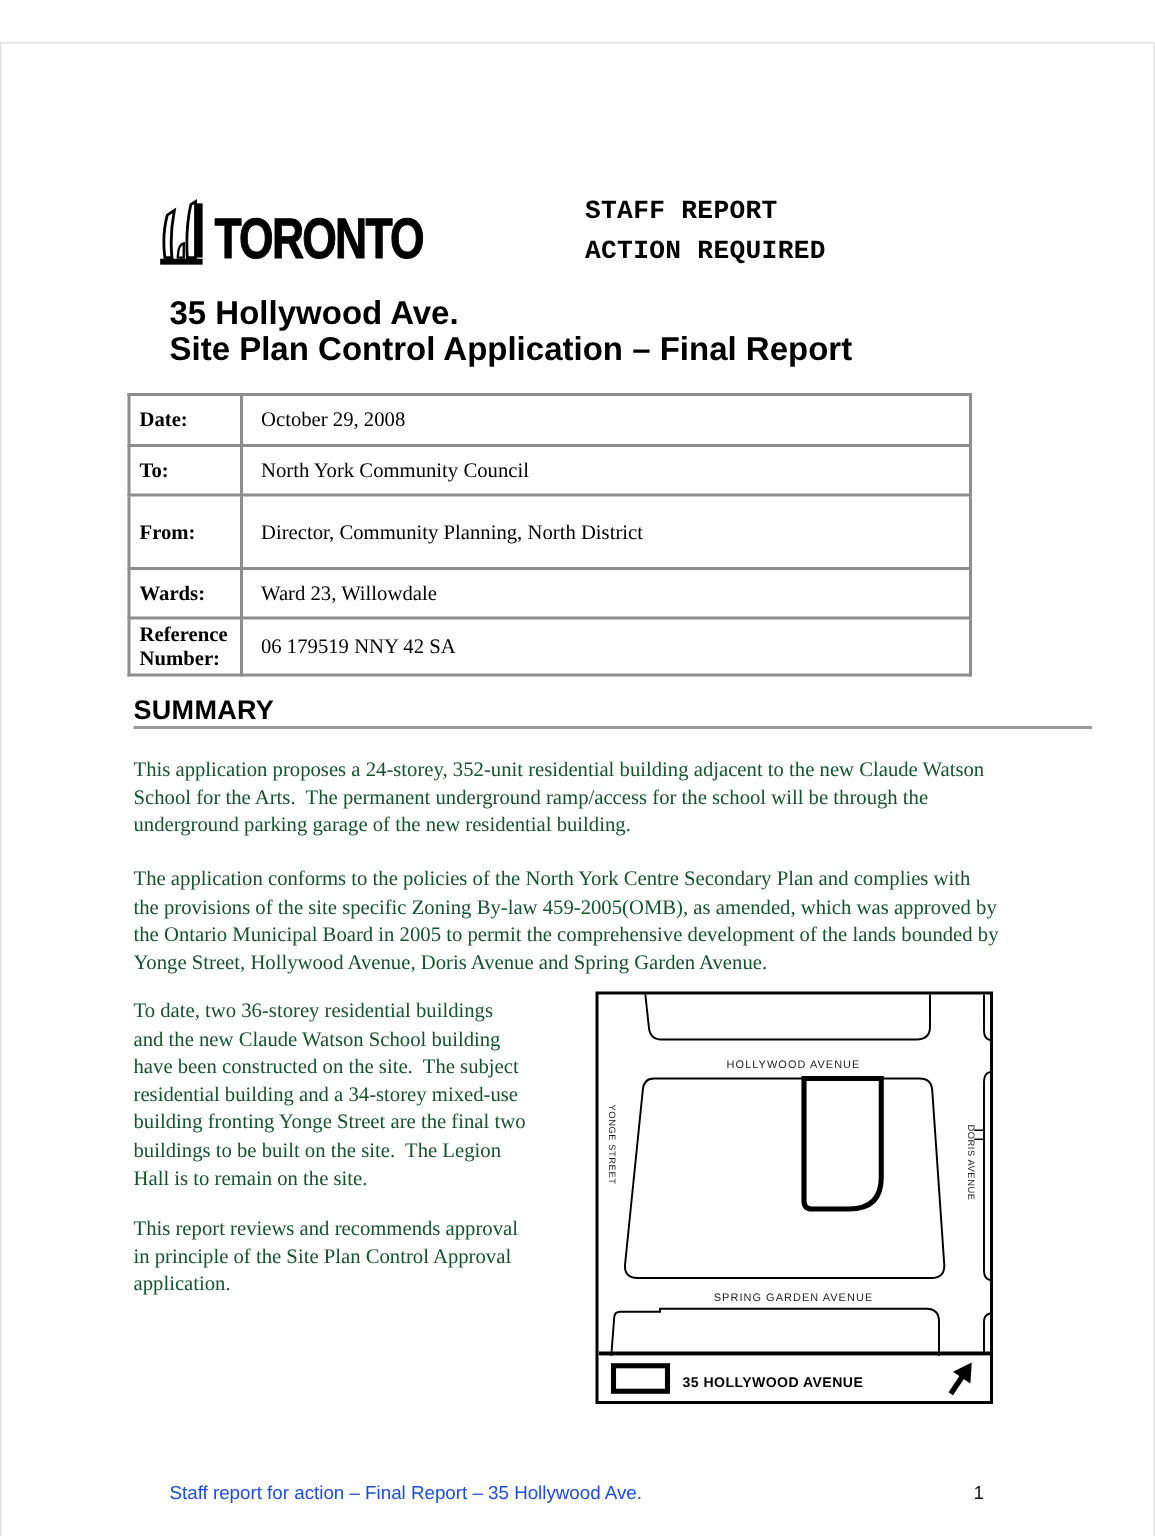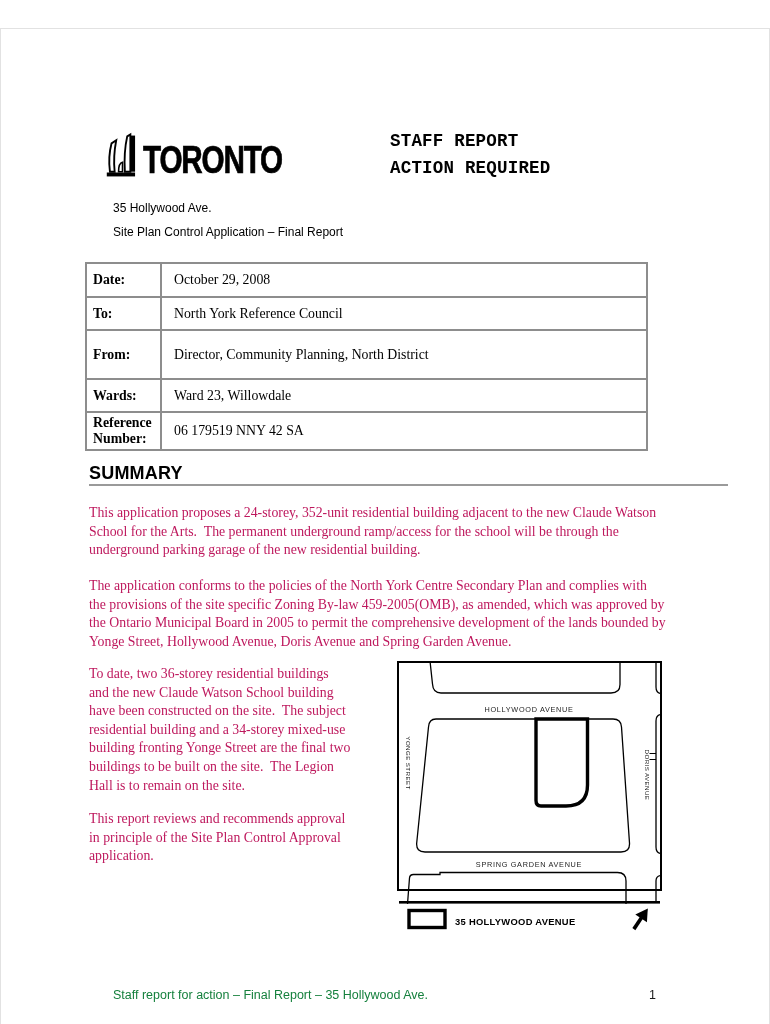--- a/index.html
+++ b/index.html
@@ -23,22 +23,22 @@
     -webkit-text-stroke:0.7px #000;
     white-space:nowrap;
   }
   .report-type {
     left:390px; top:100px;
     font-family:Liberation Mono, monospace; font-weight:bold;
     font-size:17.5px; line-height:27px; letter-spacing:0.2px;
   }
   .page-title {
     left:113px; top:169px;
-    font-family:"Liberation Sans", sans-serif; font-weight:normal;
-    font-size:12px; line-height:23.5px;
+    font-family:"Liberation Sans", sans-serif; font-weight:bold;
+    font-size:22px; line-height:23.5px;
   }
 
   
   .info-table {
     left:85px; top:234px; width:563px;
     border-collapse:collapse;
     font-size:13.8px;
   }
   .info-table td {
     border:2px solid #8d8d8d; vertical-align:middle;
@@ -51,49 +51,49 @@
 
   
   .summary-heading {
     left:89px; top:435px;
     font-family:"Liberation Sans", sans-serif; font-weight:bold;
     font-size:18px; letter-spacing:0.2px;
   }
   .summary-rule { left:89px; top:456px; width:639px; height:2px; background:#9a9a9a; }
 
   .body-par {
-    font-size:13.8px; line-height:18.6px; white-space:pre-wrap; color:#be185d;
+    font-size:13.8px; line-height:18.6px; white-space:pre-wrap; color:#14532d;
   }
   .p1 { left:89px; top:476px; width:660px; }
   .p2 { left:89px; top:549px; width:660px; }
   .left-col { left:89px; top:637px; width:310px; }
   .left-col .gap { margin-top:15px; }
 
   
   .site-map {
-    left:397px; top:633px; width:265px; height:230px;
+    left:397px; top:633px; width:265px; height:275px;
     border:2px solid #000; background:#fff;
   }
   .map-street-label {
     font-family:"Liberation Sans", sans-serif; font-size:7.3px;
     letter-spacing:0.7px; fill:#1c1c1c;
   }
   .map-street-label-v {
     font-family:"Liberation Sans", sans-serif; font-size:6.2px;
     letter-spacing:0.4px; fill:#1c1c1c;
   }
   .legend-text {
     font-family:"Liberation Sans", sans-serif; font-size:9.4px;
     font-weight:bold; letter-spacing:0.3px; fill:#000;
   }
 
   
   .footer-text {
     left:113px; top:960px;
-    font-family:"Liberation Sans", sans-serif; font-size:12.5px; color:#15803d;
+    font-family:"Liberation Sans", sans-serif; font-size:12.5px; color:#1d4ed8;
   }
   .page-number {
     left:649px; top:960px;
     font-family:"Liberation Sans", sans-serif; font-size:12.5px; color:#1a1a1a;
   }
 </style>
 </head>
 <body>
 
 <div class="page">
@@ -120,21 +120,21 @@
   </div>
 
   <table class="abs info-table">
     <tbody>
         <tr class="r1">
       <td class="lbl">Date:</td>
       <td class="val">October 29, 2008</td>
     </tr>
     <tr class="r2">
       <td class="lbl">To:</td>
-      <td class="val">North York Reference Council</td>
+      <td class="val">North York Community Council</td>
     </tr>
     <tr class="r3">
       <td class="lbl">From:</td>
       <td class="val">Director, Community Planning, North District</td>
     </tr>
     <tr class="r4">
       <td class="lbl">Wards:</td>
       <td class="val">Ward 23, Willowdale</td>
     </tr>
     <tr class="r5">

